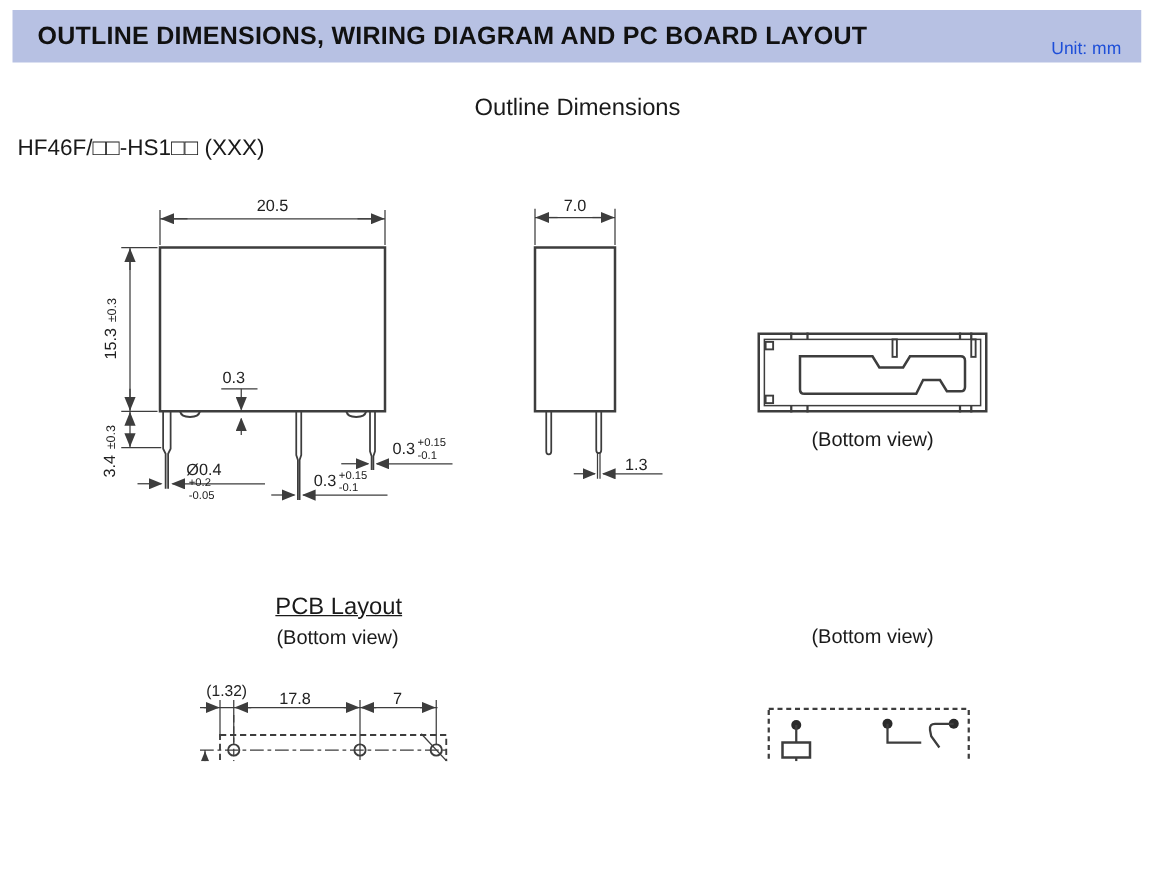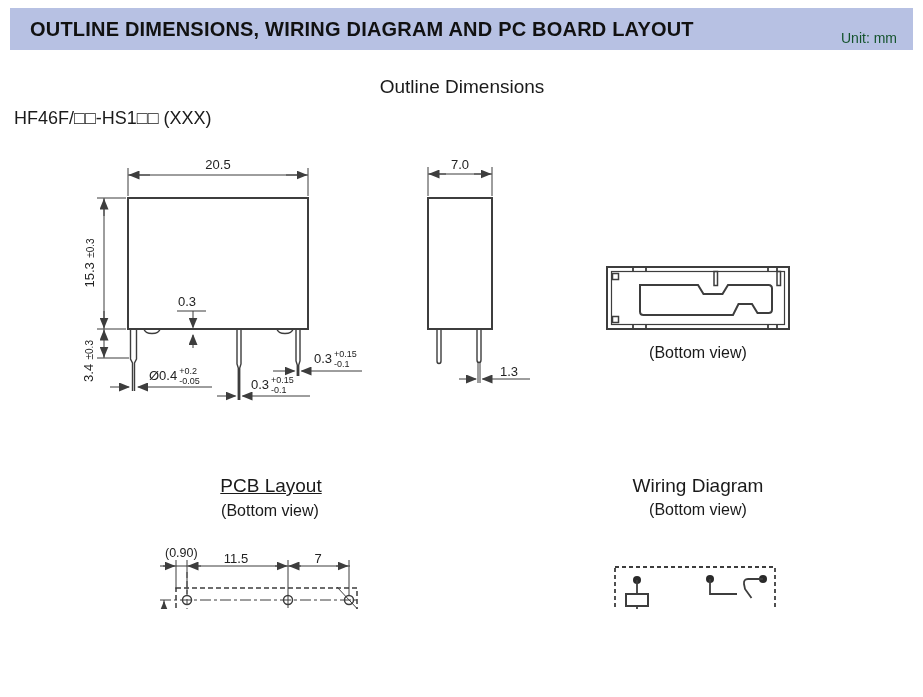--- a/index.html
+++ b/index.html
@@ -18,21 +18,21 @@
   .tolstack { display:inline-flex; flex-direction:column; font-size:9px; line-height:9.5px; margin-left:2px; margin-top:-1px; color:#222; }
   .pmtol { font-size:10px; }
   #header-bar {
     position:absolute; left:10px; top:8px; width:903px; height:42px;
     background:var(--hdr);
   }
   #header-title {
     position:absolute; left:20px; top:10px; font-size:20px; font-weight:bold;
     letter-spacing:0.2px; color:#111;
   }
-  #header-unit { position:absolute; right:16px; bottom:4px; font-size:14px; color:#14532d; }
+  #header-unit { position:absolute; right:16px; bottom:4px; font-size:14px; color:#1d4ed8; }
   .sec-title { font-size:19px; color:#1a1a1a; }
   .sub-title { font-size:16px; color:#1a1a1a; }
   #part-number { position:absolute; left:14px; top:108px; font-size:18px; color:#1a1a1a; }
   #bottom-rule { position:absolute; left:4px; right:4px; top:686px; height:2px; background:#6f6f6f; border-top:1px solid #b5b5b5; }
   svg { position:absolute; left:0; top:0; }
   .ln { stroke:var(--line); fill:none; }
 </style>
 </head>
 <body>
 
@@ -197,21 +197,21 @@
     <span class="pmtol">±0.3</span>
   </div>
 
   <div class="vtext" style="left:88px; top:361px;">
     <span class="dim">3.4</span>
     <span class="pmtol">±0.3</span>
   </div>
 
   <div class="abs dim" style="left:178px; top:294px;">0.3</div>
 
-  <div class="abs tolrow" style="left:149px; top:368px;">
+  <div class="abs tolrow" style="left:149px; top:368px;flex-direction:column;">
     <span class="dim">Ø0.4</span>
     <span class="tolstack">
       <span>+0.2</span>
       <span>-0.05</span>
     </span>
   </div>
 
   <div class="abs tolrow" style="left:251px; top:377px;">
     <span class="dim">0.3</span>
     <span class="tolstack">
@@ -228,23 +228,22 @@
     </span>
   </div>
 
   <div class="ctext dim" style="left:460px; top:157px;">7.0</div>
   <div class="abs dim" style="left:500px; top:364px;">1.3</div>
 
   <div class="ctext sub-title" style="left:698px; top:344px;">(Bottom view)</div>
 
   <div class="ctext sec-title" style="left:271px; top:475px;text-decoration:underline;">PCB Layout</div>
   <div class="ctext sub-title" style="left:270px; top:502px;">(Bottom view)</div>
-  <div class="abs dim-small" style="left:165px; top:546px;">(0.90)</div>
-  <div class="ctext dim" style="left:236px; top:551px;">11.5</div>
+  <div class="abs dim-small" style="left:165px; top:546px;">(1.32)</div>
+  <div class="ctext dim" style="left:236px; top:551px;">17.8</div>
   <div class="ctext dim" style="left:318px; top:551px;">7</div>
   <div class="vtext dim" style="left:151px; top:620px;">4.7</div>
   <div class="abs dim" style="left:379px; top:619px;">4-Ø1.1</div>
 
-  <div class="ctext sec-title" style="left:698px; top:475px;">Wiring Diagram</div>
   <div class="ctext sub-title" style="left:698px; top:501px;">(Bottom view)</div>
 
   <div id="bottom-rule"></div>
 </div>
 
 </body></html>

